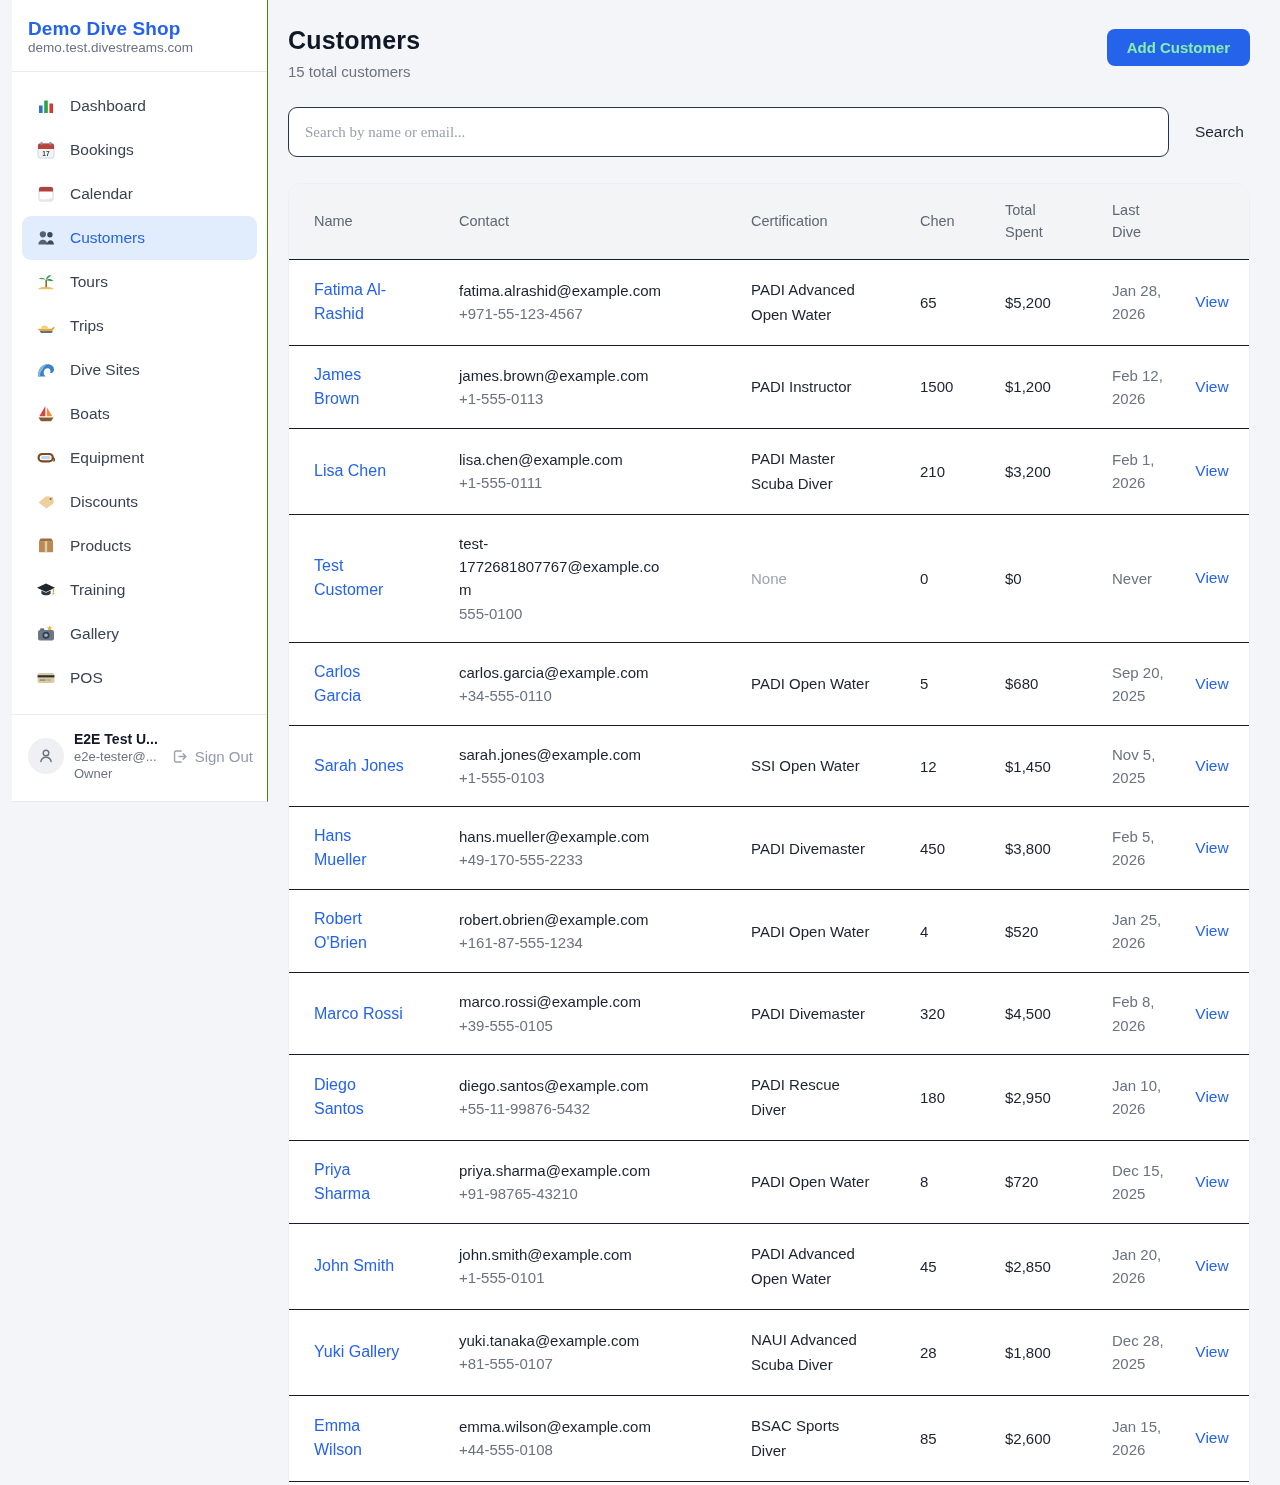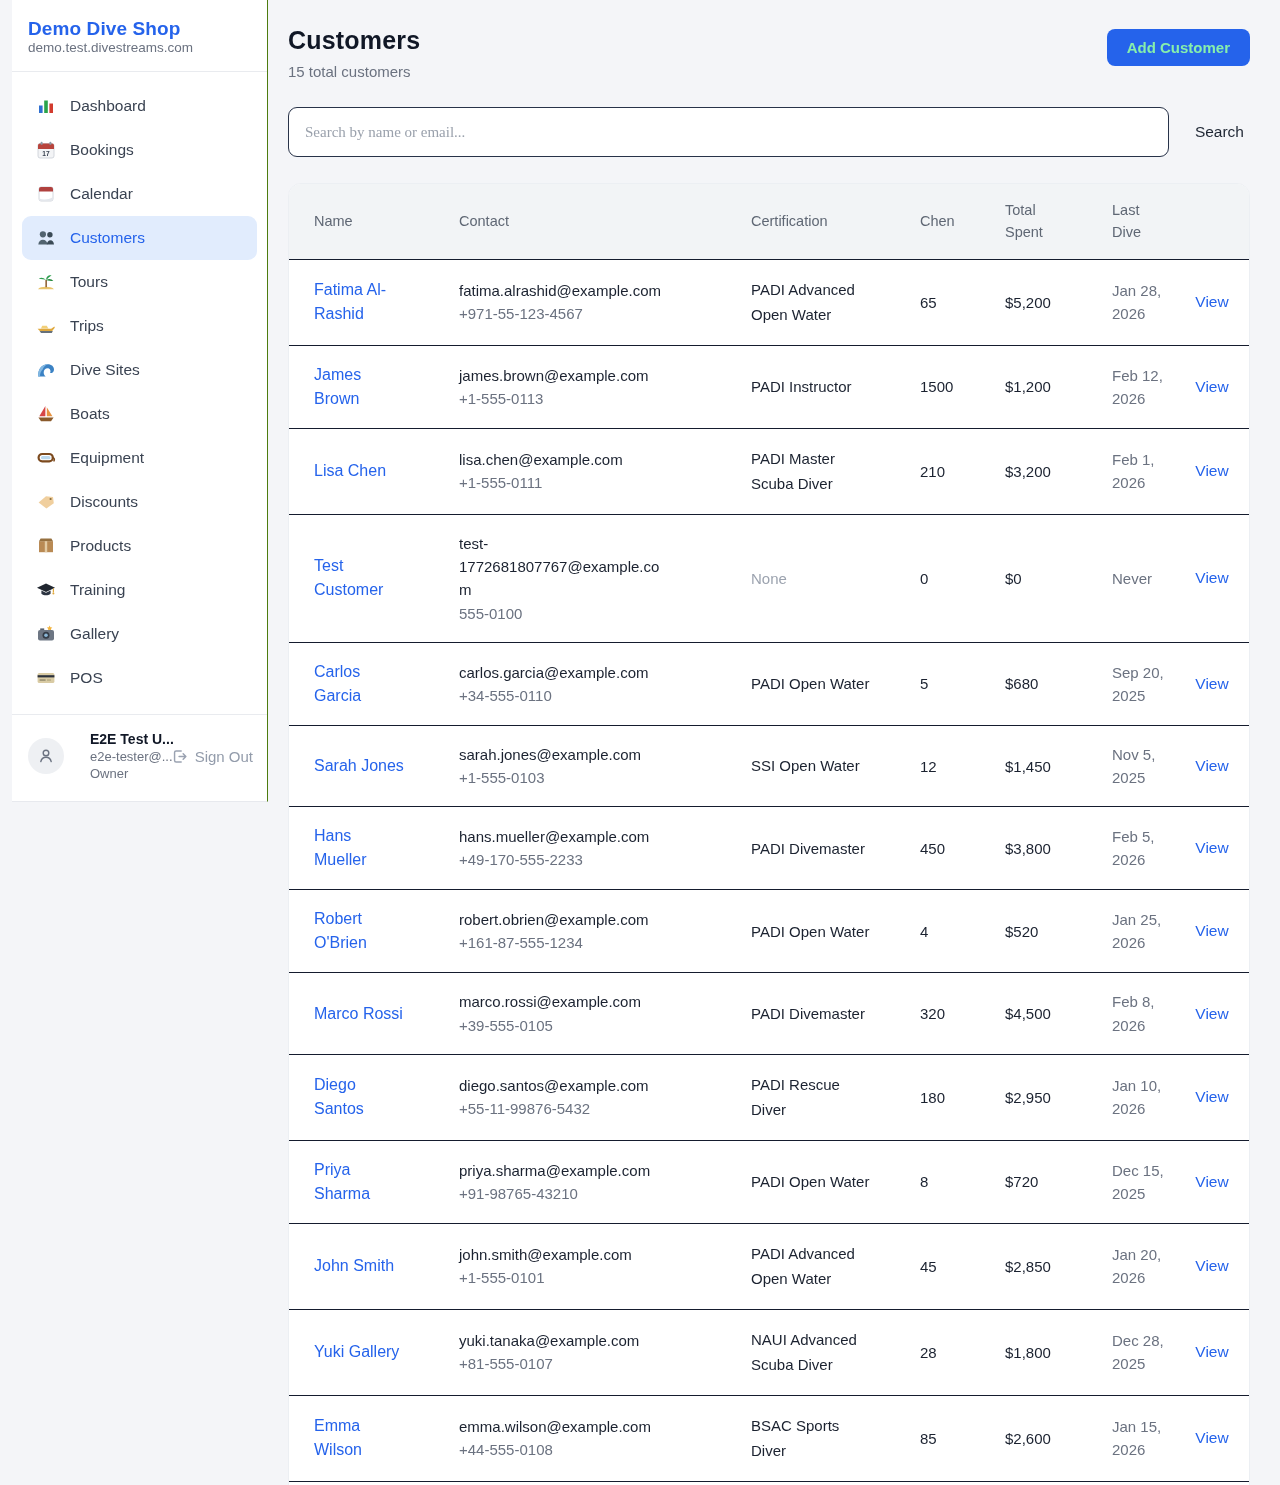--- a/index.html
+++ b/index.html
@@ -26,21 +26,21 @@
     height:44px; padding:0 12px 0 14px;
     border-radius:9px; cursor:pointer;
     color:#3a4352; font-size:15.5px;
   }
   .nav-item.active { background:#e1ecfd; color:#2563eb; }
   .nav-icon { width:20px; height:20px; flex:0 0 20px; display:inline-flex; }
   .nav-icon svg { width:100%; height:100%; }
   .user-box {
     border-top:1px solid #e9ebef;
     padding:16px 14px 20px 16px;
-    display:flex; align-items:center; gap:26px;
+    display:flex; align-items:center; gap:10px;
   }
   .avatar {
     width:36px; height:36px; border-radius:50%;
     background:#eef0f3; flex:0 0 36px;
     display:flex; align-items:center; justify-content:center;
   }
   .avatar svg { width:20px; height:20px; }
   .user-meta { flex:1 1 auto; min-width:0; }
   .user-name { font-size:14px; font-weight:bold; color:#111827; white-space:nowrap; }
   .user-email, .user-role { font-size:13px; color:#6b7280; margin-top:2px; white-space:nowrap; }

